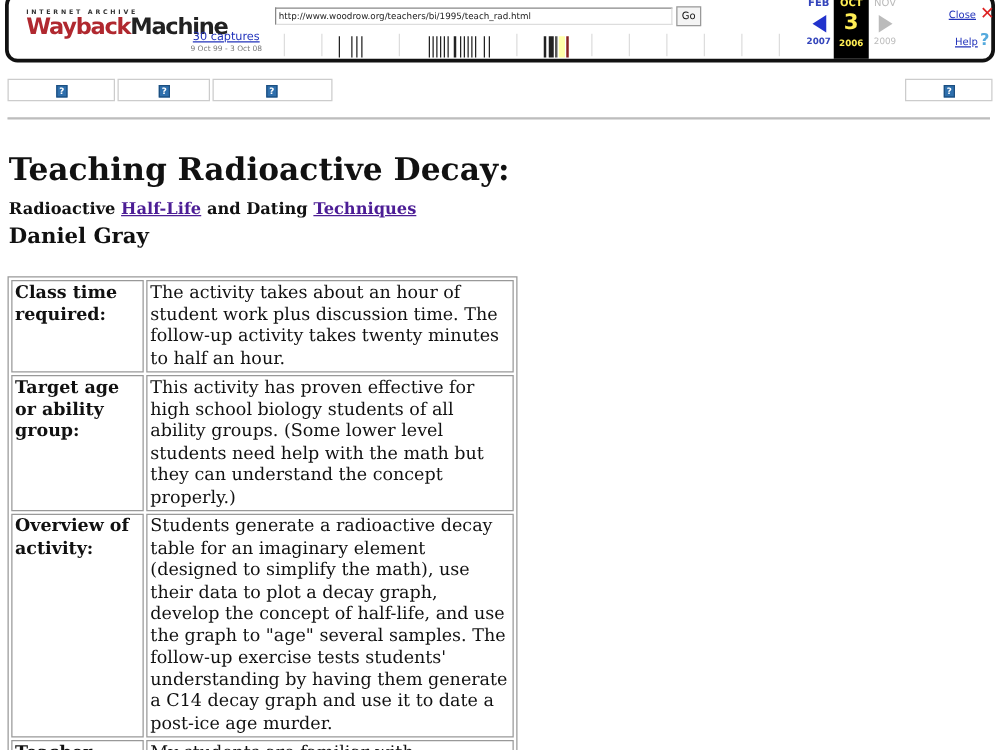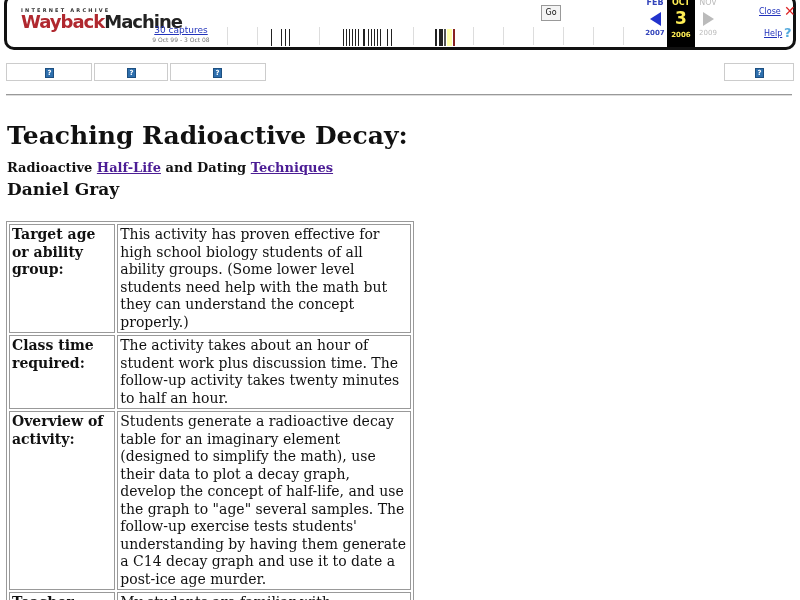--- a/index.html
+++ b/index.html
@@ -66,20 +66,21 @@
   <div class="wb-logo">
     <div class="ia">INTERNET ARCHIVE</div>
     <div class="wm"><span class="way">Wayback</span><span class="mach">Machine</span></div>
   </div>
 
   <div class="wb-cap">
     <a>30 captures</a>
     <div class="range">9 Oct 99 - 3 Oct 08</div>
   </div>
 
+  <div class="wb-url">http://www.woodrow.org/teachers/bi/1995/teach_rad.html</div>
   <div class="wb-go">Go</div>
 
   <div class="wb-timeline">
     <div class="sep" style="left:4px"></div>
       <div class="sep" style="left:34px"></div>
     <div class="bar" style="left:48px;width:1px"></div>
     <div class="bar" style="left:58px;width:1px"></div>
       <div class="bar" style="left:62px;width:1px"></div>
       <div class="bar" style="left:66px;width:1px"></div>
     <div class="sep" style="left:96px"></div>
@@ -147,26 +148,26 @@
 </div>
 <div class="hr"></div>
 
 <h1>Teaching Radioactive Decay:</h1>
 <p class="subtitle"><span>Radioactive </span><a>Half-Life</a><span> and Dating </span><a>Techniques</a></p>
 <p class="author">Daniel Gray</p>
 
 <table class="info">
   <tbody>
       <tr>
+    <td class="lbl">Class time required:</td>
+    <td class="val">The activity takes about an hour of student work plus discussion time. The follow-up activity takes twenty minutes to half an hour.</td>
+  </tr>
+  <tr>
     <td class="lbl">Target age or ability group:</td>
     <td class="val">This activity has proven effective for high school biology students of all ability groups. (Some lower level students need help with the math but they can understand the concept properly.)</td>
-  </tr>
-  <tr>
-    <td class="lbl">Class time required:</td>
-    <td class="val">The activity takes about an hour of student work plus discussion time. The follow-up activity takes twenty minutes to half an hour.</td>
   </tr>
   <tr>
     <td class="lbl">Overview of activity:</td>
     <td class="val">Students generate a radioactive decay table for an imaginary element (designed to simplify the math), use their data to plot a decay graph, develop the concept of half-life, and use the graph to "age" several samples. The follow-up exercise tests students' understanding by having them generate a C14 decay graph and use it to date a post-ice age murder.</td>
   </tr>
   <tr>
     <td class="lbl">Teacher instructions:</td>
     <td class="val">My students are familiar with simulations introducing complicated subject matter. They know that they will</td>
   </tr>
 </tbody>

